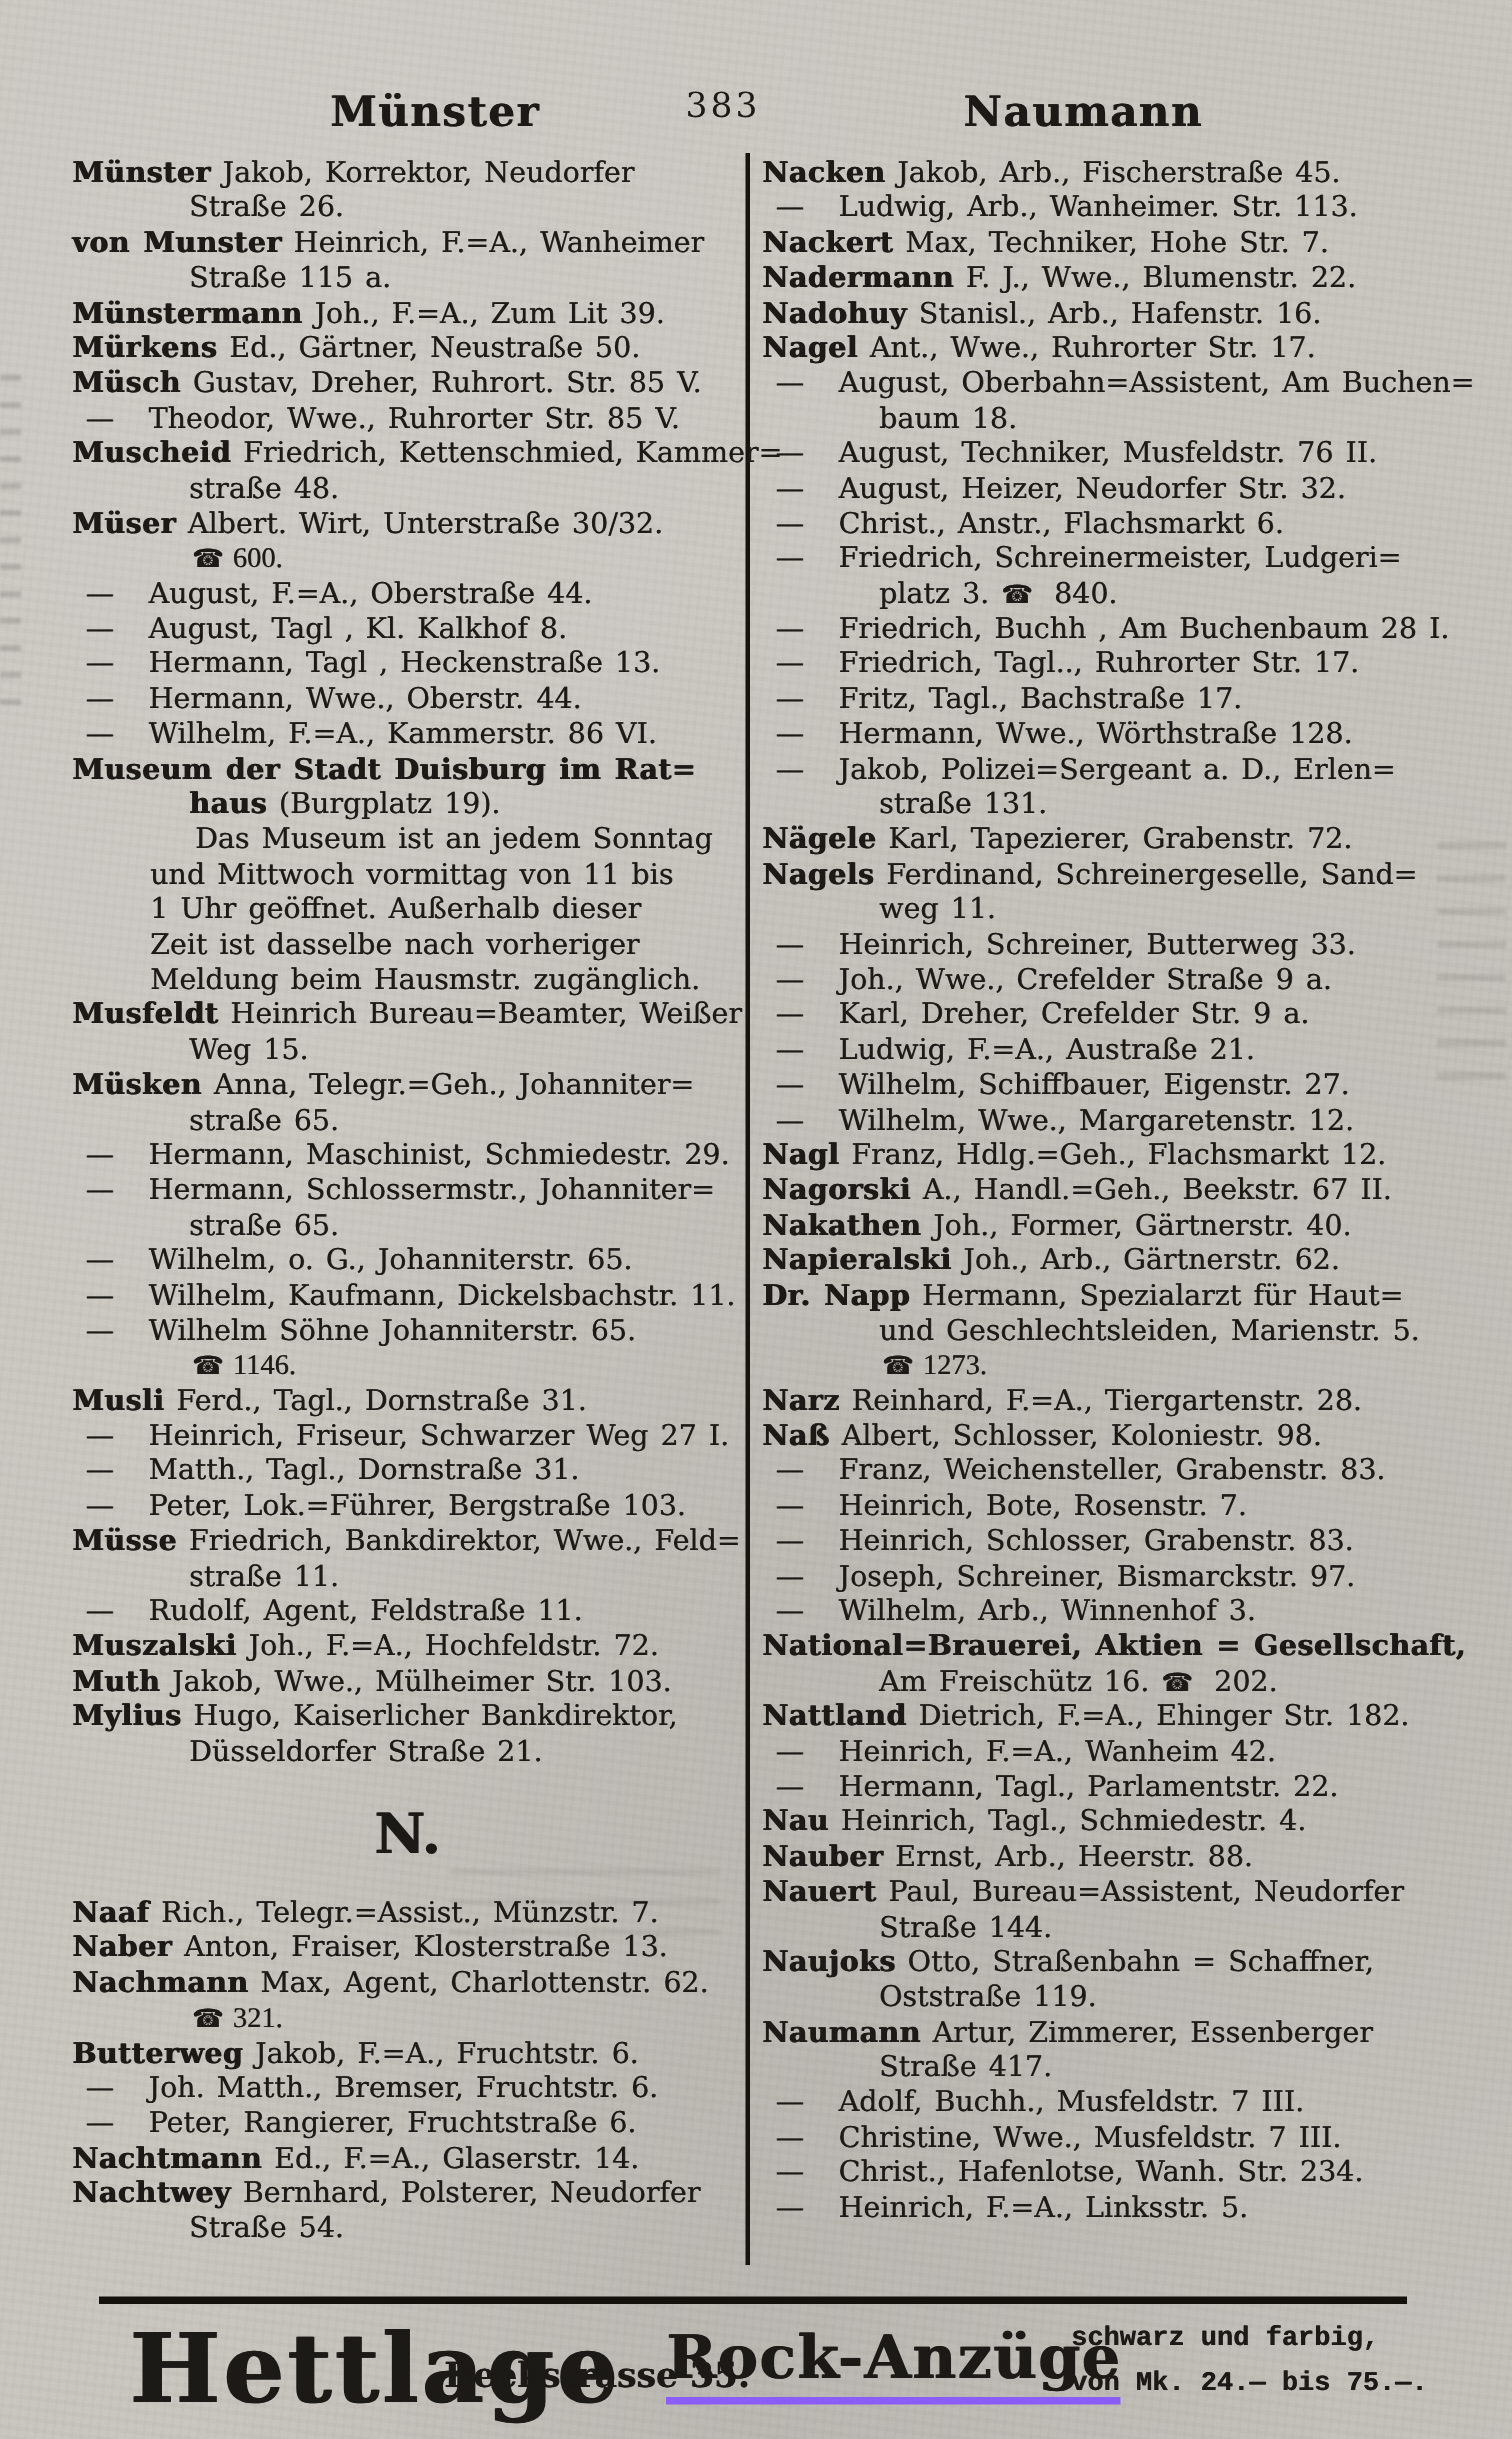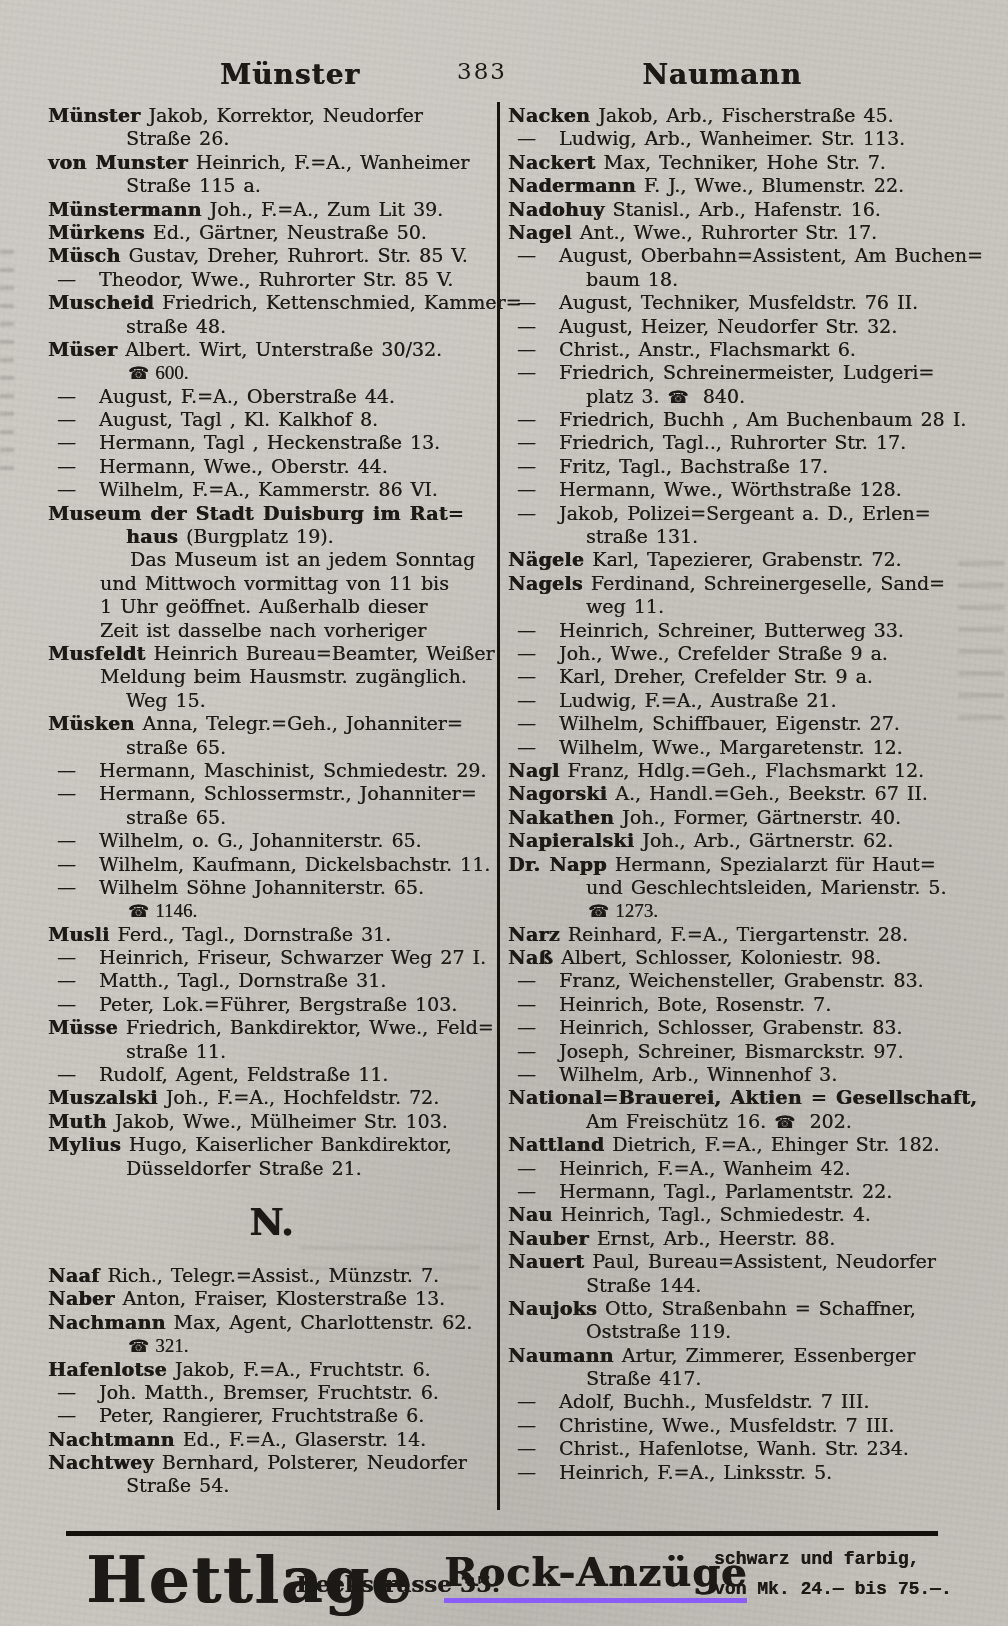--- a/index.html
+++ b/index.html
@@ -101,22 +101,22 @@
     <div class="line t-dash"><span class="dash-glyph">—</span>August, Tagl , Kl. Kalkhof 8.</div>
     <div class="line t-dash"><span class="dash-glyph">—</span>Hermann, Tagl , Heckenstraße 13.</div>
     <div class="line t-dash"><span class="dash-glyph">—</span>Hermann, Wwe., Oberstr. 44.</div>
     <div class="line t-dash"><span class="dash-glyph">—</span>Wilhelm, F.=A., Kammerstr. 86 VI.</div>
     <div class="line t-head"><b class="hw">Museum der Stadt Duisburg im Rat=</b></div>
     <div class="line t-cont"><b class="hw">haus</b> (Burgplatz 19).</div>
     <div class="line t-note1">Das Museum ist an jedem Sonntag</div>
     <div class="line t-note">und Mittwoch vormittag von 11 bis</div>
     <div class="line t-note">1 Uhr geöffnet. Außerhalb dieser</div>
     <div class="line t-note">Zeit ist dasselbe nach vorheriger</div>
+    <div class="line t-note">Meldung beim Hausmstr. zugänglich.</div>
     <div class="line t-head"><b class="hw">Musfeldt</b> Heinrich Bureau=Beamter, Weißer</div>
-    <div class="line t-note">Meldung beim Hausmstr. zugänglich.</div>
     <div class="line t-cont">Weg 15.</div>
     <div class="line t-head"><b class="hw">Müsken</b> Anna, Telegr.=Geh., Johanniter=</div>
     <div class="line t-cont">straße 65.</div>
     <div class="line t-dash"><span class="dash-glyph">—</span>Hermann, Maschinist, Schmiedestr. 29.</div>
     <div class="line t-dash"><span class="dash-glyph">—</span>Hermann, Schlossermstr., Johanniter=</div>
     <div class="line t-cont">straße 65.</div>
     <div class="line t-dash"><span class="dash-glyph">—</span>Wilhelm, o. G., Johanniterstr. 65.</div>
     <div class="line t-dash"><span class="dash-glyph">—</span>Wilhelm, Kaufmann, Dickelsbachstr. 11.</div>
     <div class="line t-dash"><span class="dash-glyph">—</span>Wilhelm Söhne Johanniterstr. 65.</div>
     <div class="line t-phone"><span class="tel-icon">☎</span>1146.</div>
@@ -129,21 +129,21 @@
     <div class="line t-dash"><span class="dash-glyph">—</span>Rudolf, Agent, Feldstraße 11.</div>
     <div class="line t-head"><b class="hw">Muszalski</b> Joh., F.=A., Hochfeldstr. 72.</div>
     <div class="line t-head"><b class="hw">Muth</b> Jakob, Wwe., Mülheimer Str. 103.</div>
     <div class="line t-head"><b class="hw">Mylius</b> Hugo, Kaiserlicher Bankdirektor,</div>
     <div class="line t-cont">Düsseldorfer Straße 21.</div>
     <div class="line t-section">N.</div>
     <div class="line t-head"><b class="hw">Naaf</b> Rich., Telegr.=Assist., Münzstr. 7.</div>
     <div class="line t-head"><b class="hw">Naber</b> Anton, Fraiser, Klosterstraße 13.</div>
     <div class="line t-head"><b class="hw">Nachmann</b> Max, Agent, Charlottenstr. 62.</div>
     <div class="line t-phone"><span class="tel-icon">☎</span>321.</div>
-    <div class="line t-head"><b class="hw">Hafenlotse</b> Jakob, F.=A., Fruchtstr. 6.</div>
+    <div class="line t-head"><b class="hw">Butterweg</b> Jakob, F.=A., Fruchtstr. 6.</div>
     <div class="line t-dash"><span class="dash-glyph">—</span>Joh. Matth., Bremser, Fruchtstr. 6.</div>
     <div class="line t-dash"><span class="dash-glyph">—</span>Peter, Rangierer, Fruchtstraße 6.</div>
     <div class="line t-head"><b class="hw">Nachtmann</b> Ed., F.=A., Glaserstr. 14.</div>
     <div class="line t-head"><b class="hw">Nachtwey</b> Bernhard, Polsterer, Neudorfer</div>
     <div class="line t-cont">Straße 54.</div>
   </div>
 <div class="col col-right" id="col-right">
     <div class="line t-head"><b class="hw">Nacken</b> Jakob, Arb., Fischerstraße 45.</div>
     <div class="line t-dash"><span class="dash-glyph">—</span>Ludwig, Arb., Wanheimer. Str. 113.</div>
     <div class="line t-head"><b class="hw">Nackert</b> Max, Techniker, Hohe Str. 7.</div>

